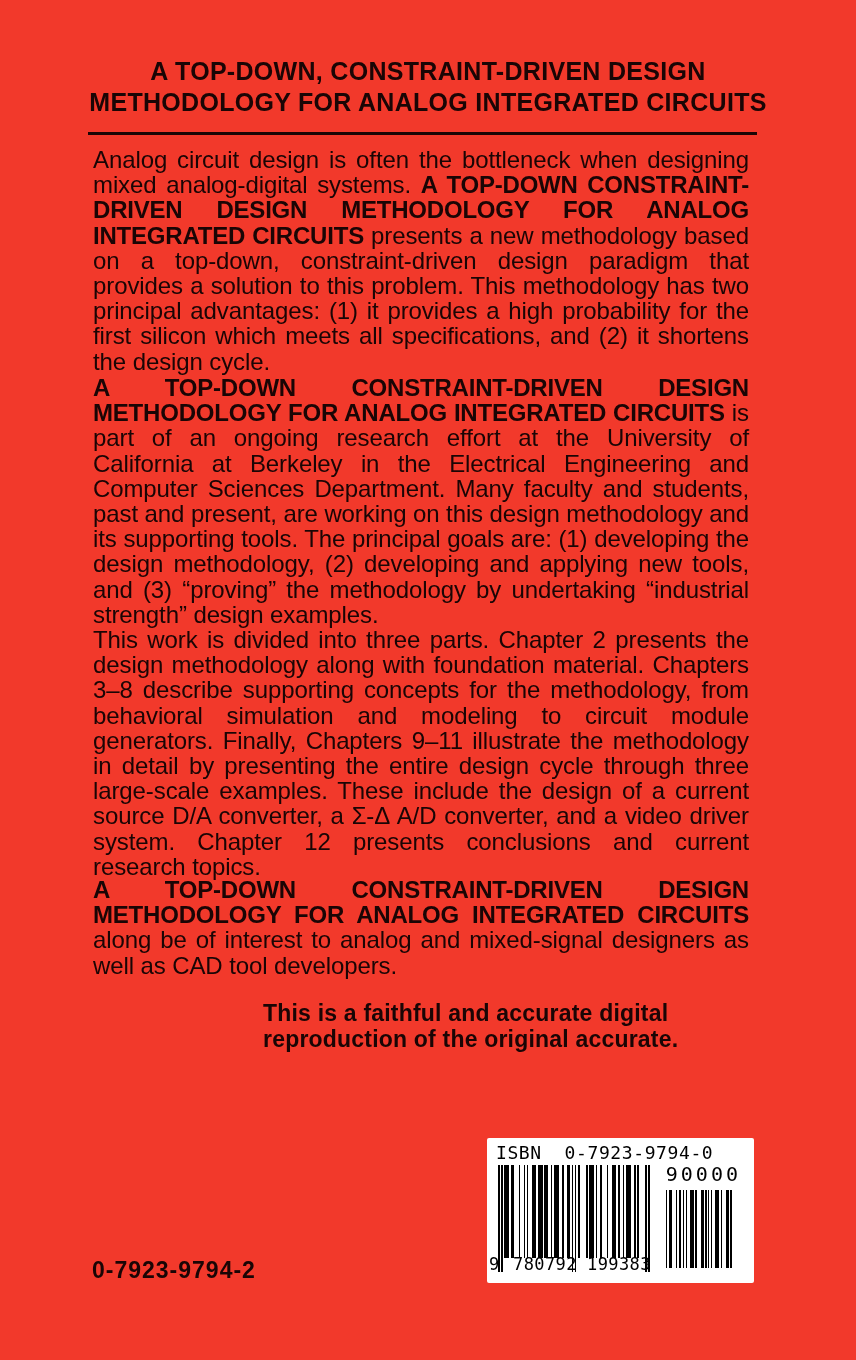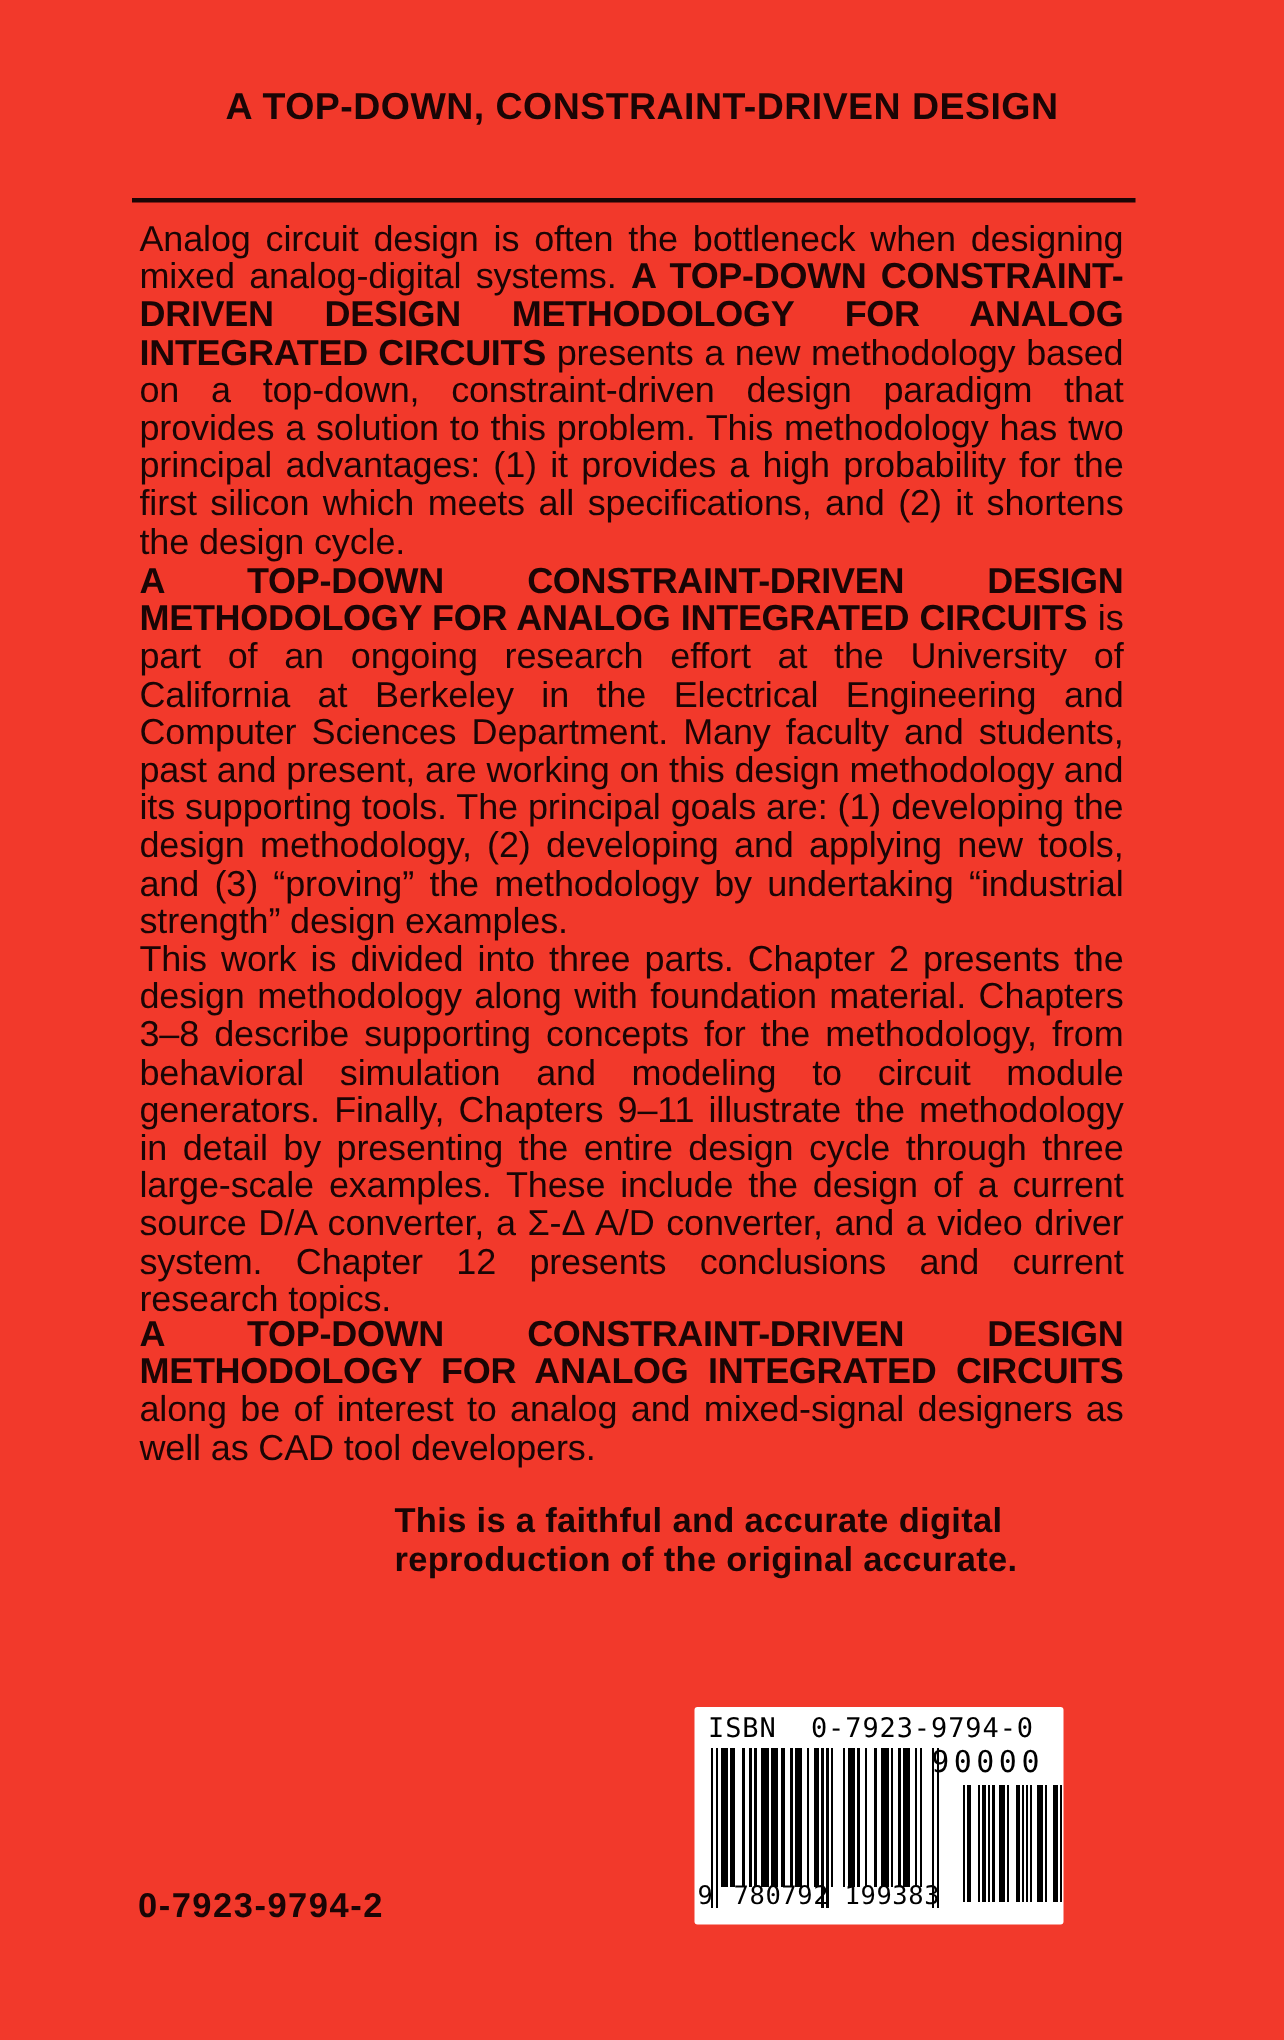--- a/index.html
+++ b/index.html
@@ -26,21 +26,21 @@
   .p1{top:147px}
   .p2{top:375px}
   .p3{top:627px}
   .p4{top:877px}
   .note{
     position:absolute;left:263px;top:1001px;
     font-weight:bold;font-size:23px;line-height:25.5px;letter-spacing:.2px;
   }
   .note span{display:block;}
   .panel{
-    position:absolute;left:463px;top:1138px;width:246px;height:145px;
+    position:absolute;left:487px;top:1138px;width:267px;height:145px;
     background:var(--panel,#fff);border-radius:2px;
   }
   .mono{font-family:"DejaVu Sans Mono",monospace;color:var(--bars,#000);}
   .isbn-label{position:absolute;left:9px;top:4px;font-size:18px;letter-spacing:.6px;white-space:pre;}
   .price{position:absolute;right:13px;top:24px;font-size:20px;letter-spacing:3px;}
   #ean13{position:absolute;left:11px;top:27px;}
   #ean5{position:absolute;left:179px;top:52px;}
   svg rect{fill:var(--bars,#000);}
   .dig{position:absolute;top:116px;font-size:17px;}
   .dig.lead{left:2px;}
@@ -51,20 +51,21 @@
     font-weight:bold;font-size:23px;letter-spacing:1px;
   }
 </style>
 </head>
 <body>
 
 <div class="page" style="--bg: #F2392B; --ink: #1A0505; --panel: #FFFFFF; --bars: #000000;">
 
   <div class="title">
     <span class="title-line">A TOP-DOWN, CONSTRAINT-DRIVEN DESIGN</span>
+    <span class="title-line">METHODOLOGY FOR ANALOG INTEGRATED CIRCUITS</span>
   </div>
 
   <div class="rule"></div>
 
   <div class="para p1"><span>Analog circuit design is often the bottleneck when designing mixed analog-digital systems. </span><b>A TOP-DOWN CONSTRAINT-DRIVEN DESIGN METHODOLOGY FOR ANALOG INTEGRATED CIRCUITS</b><span> presents a new methodology based on a top-down, constraint-driven design paradigm that provides a solution to this problem. This methodology has two principal advantages: (1) it provides a high probability for the first silicon which meets all specifications, and (2) it shortens the design cycle.</span></div>
   <div class="para p2"><b>A TOP-DOWN CONSTRAINT-DRIVEN DESIGN METHODOLOGY FOR ANALOG INTEGRATED CIRCUITS</b><span> is part of an ongoing research effort at the University of California at Berkeley in the Electrical Engineering and Computer Sciences Department. Many faculty and students, past and present, are working on this design methodology and its supporting tools. The principal goals are: (1) developing the design methodology, (2) developing and applying new tools, and (3) “proving” the methodology by undertaking “industrial strength” design examples.</span></div>
   <div class="para p3"><span>This work is divided into three parts. Chapter 2 presents the design methodology along with foundation material. Chapters 3–8 describe supporting concepts for the methodology, from behavioral simulation and modeling to circuit module generators. Finally, Chapters 9–11 illustrate the methodology in detail by presenting the entire design cycle through three large-scale examples. These include the design of a current source D/A converter, a Σ-Δ A/D converter, and a video driver system. Chapter 12 presents conclusions and current research topics.</span></div>
   <div class="para p4"><b>A TOP-DOWN CONSTRAINT-DRIVEN DESIGN METHODOLOGY FOR ANALOG INTEGRATED CIRCUITS</b><span> along be of interest to analog and mixed-signal designers as well as CAD tool developers.</span></div>
 
   <div class="note">

